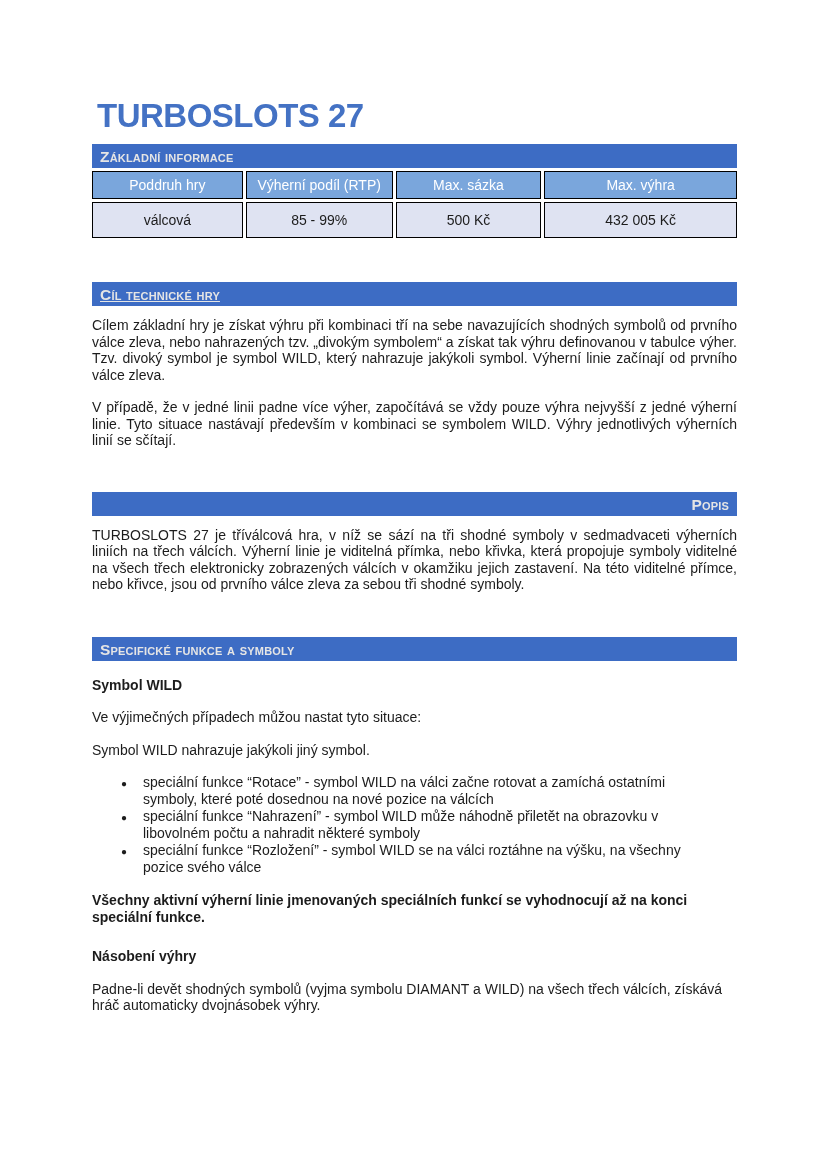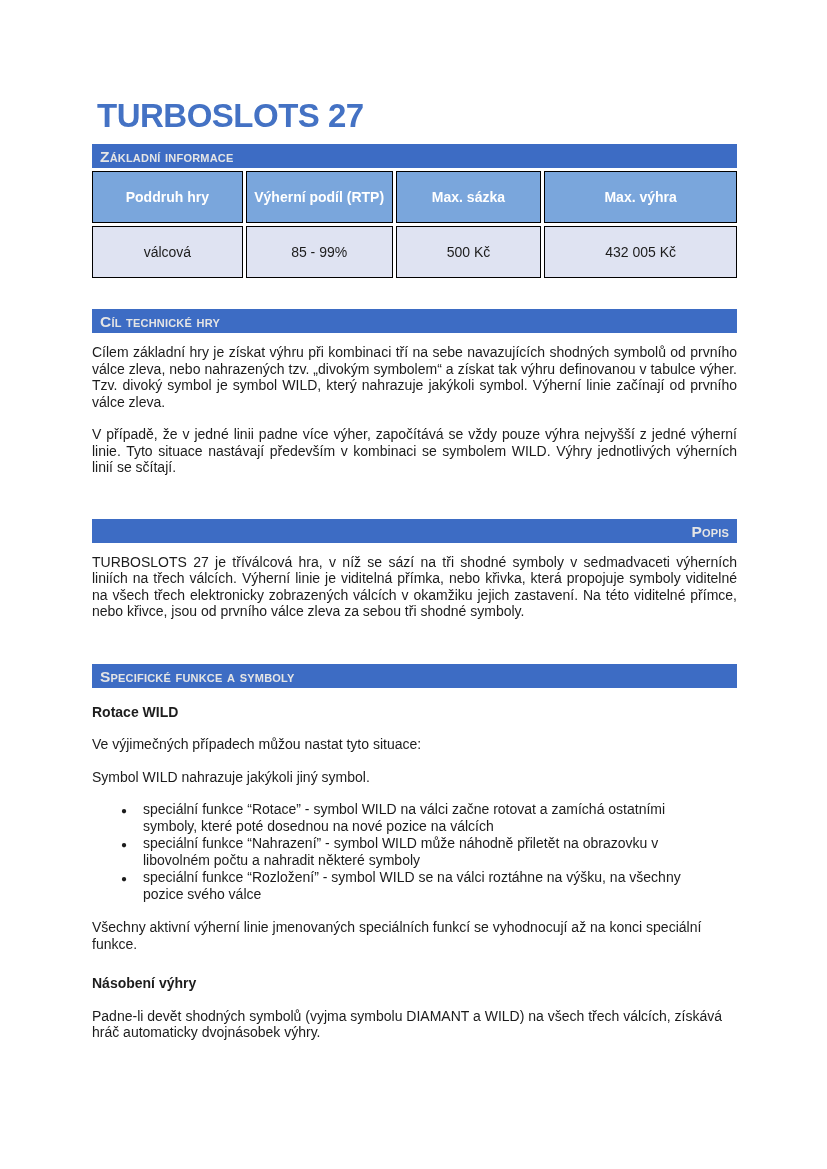--- a/index.html
+++ b/index.html
@@ -27,47 +27,47 @@
     background:var(--bar-blue);
     color:#e5e5e5;
     font-weight:bold;
     font-variant:small-caps;
     font-size:15.5px;
     line-height:15px;
     padding:5px 8px 4px;
     letter-spacing:0.2px;
   }
   .bar-zakladni{margin-top:0;}
-  .bar-cil{margin-top:28px;}
+  .bar-cil{margin-top:41px;text-decoration:underline;}
   .bar-popis{margin-top:43px;text-align:right;}
   .bar-specificke{margin-top:44px;}
 
   table.info-table{
     width:calc(100% + 6px);
     margin-left:-3px;
     margin-top:0px;
     border-collapse:separate;
     border-spacing:3px;
     table-layout:fixed;
   }
   table.info-table th{
     background:var(--table-header-blue);
     color:#ffffff;
-    font-weight:bold;
+    font-weight:normal;
     font-size:14px;
-    height:52px;
+    height:28px;
     border:1px solid #000000;
     text-align:center;
     vertical-align:middle;
   }
   table.info-table td{
     background:var(--table-row-light);
     color:var(--text-black);
     font-size:14px;
-    height:52px;
+    height:36px;
     border:1px solid #000000;
     text-align:center;
     vertical-align:middle;
   }
   .col-1{width:23.7%;} .col-2{width:23.1%;} .col-3{width:22.9%;} .col-4{width:30.3%;}
 
   .body-text{
     font-size:14px;
     line-height:16.5px;
   }
@@ -88,21 +88,21 @@
     line-height:17px;
     max-width:560px;
   }
   ul.wild-list li::before{
     content:"●";
     position:absolute;
     left:-22px;
     top:1px;
     font-size:10px;
   }
-  p.after-list{}
+  p.after-list{font-weight:bold;}
 </style>
 </head>
 <body>
 
 <div class="page">
 
   <h1 class="doc-title">TURBOSLOTS 27</h1>
 
   <div class="section-bar bar-zakladni">Základní informace</div>
 
@@ -137,21 +137,21 @@
     <p class="para justified">V případě, že v jedné linii padne více výher, započítává se vždy pouze výhra nejvyšší z jedné výherní linie. Tyto situace nastávají především v kombinaci se symbolem WILD. Výhry jednotlivých výherních linií se sčítají.</p>
   </div>
 
   <div class="section-bar bar-popis">Popis</div>
   <div class="body-text">
     <p class="para justified first-after-bar">TURBOSLOTS 27 je tříválcová hra, v níž se sází na tři shodné symboly v sedmadvaceti výherních liniích na třech válcích. Výherní linie je viditelná přímka, nebo křivka, která propojuje symboly viditelné na všech třech elektronicky zobrazených válcích v okamžiku jejich zastavení. Na této viditelné přímce, nebo křivce, jsou od prvního válce zleva za sebou tři shodné symboly.</p>
   </div>
 
   <div class="section-bar bar-specificke">Specifické funkce a symboly</div>
   <div class="body-text">
-    <h3 class="sub-heading">Rotace WILD</h3>
+    <h3 class="sub-heading">Symbol WILD</h3>
     <p class="para">Ve výjimečných případech můžou nastat tyto situace:</p>
     <p class="para">Symbol WILD nahrazuje jakýkoli jiný symbol.</p>
     <ul class="wild-list">
       <li>speciální funkce “Rotace” - symbol WILD na válci začne rotovat a zamíchá ostatními symboly, které poté dosednou na nové pozice na válcích</li>
       <li>speciální funkce “Nahrazení” - symbol WILD může náhodně přiletět na obrazovku v libovolném počtu a nahradit některé symboly</li>
       <li>speciální funkce “Rozložení” - symbol WILD se na válci roztáhne na výšku, na všechny pozice svého válce</li>
     </ul>
     <p class="para after-list">Všechny aktivní výherní linie jmenovaných speciálních funkcí se vyhodnocují až na konci speciální funkce.</p>
     <h3 class="sub-heading multiplier">Násobení výhry</h3>
     <p class="para">Padne-li devět shodných symbolů (vyjma symbolu DIAMANT a WILD) na všech třech válcích, získává hráč automaticky dvojnásobek výhry.</p>

